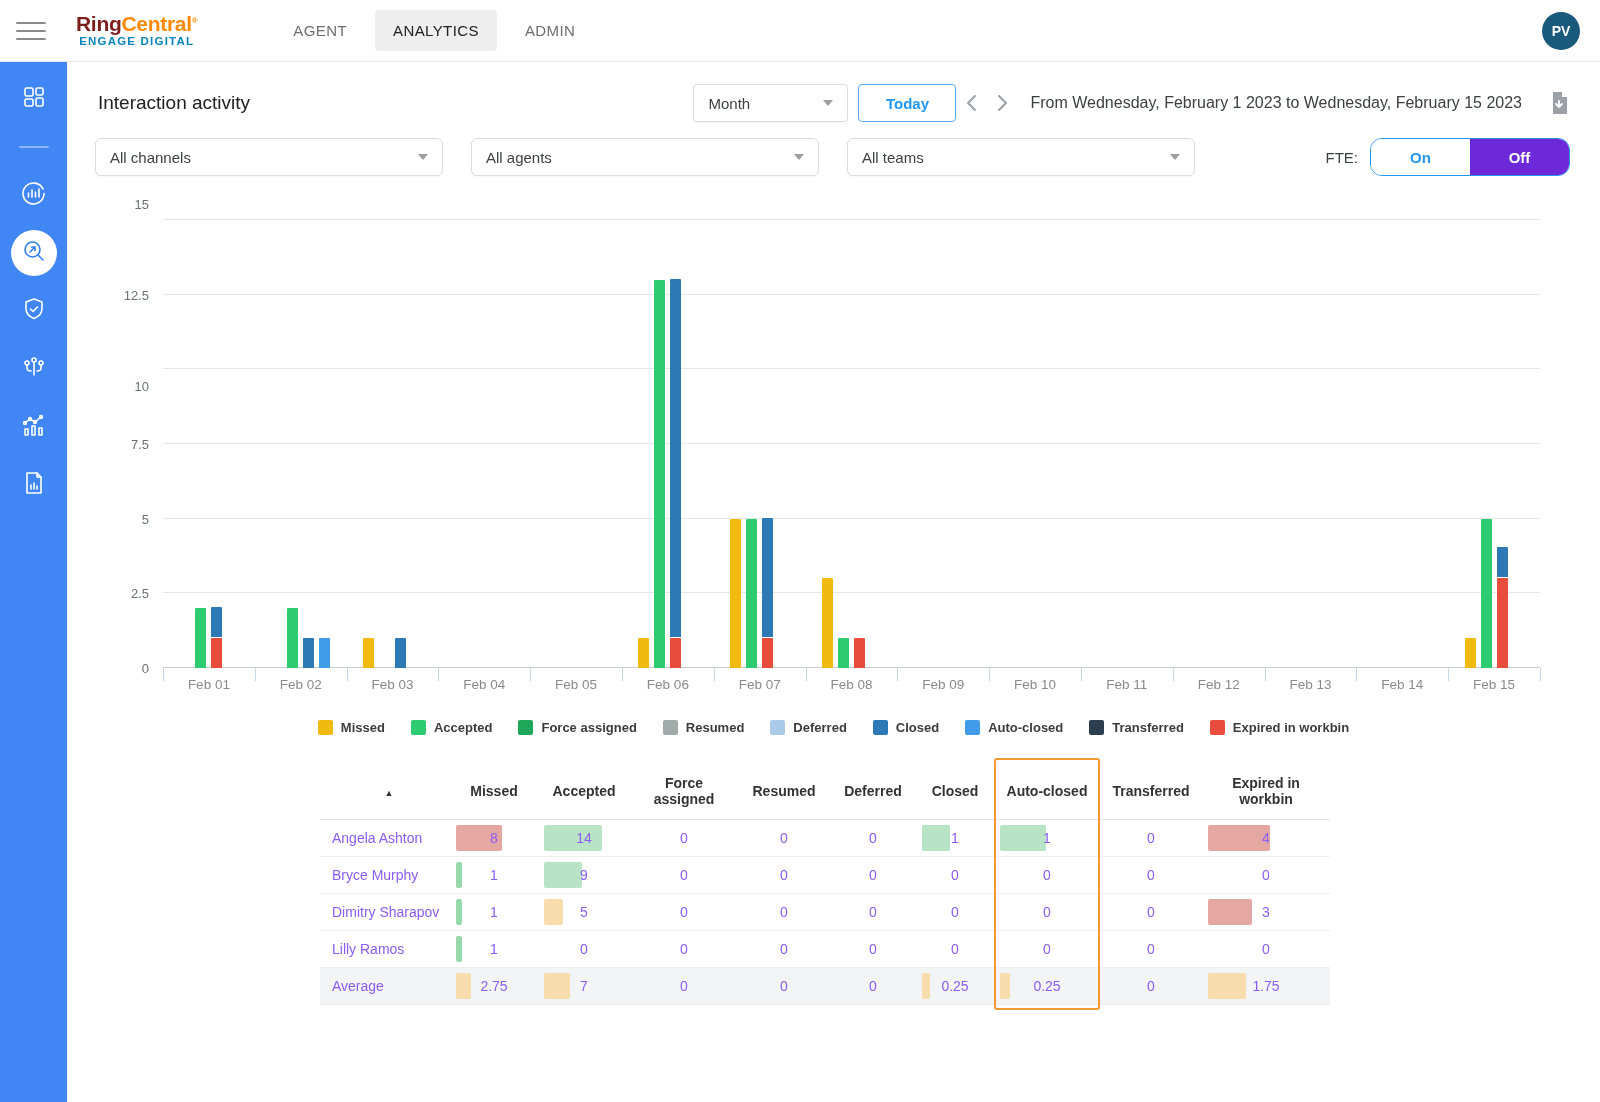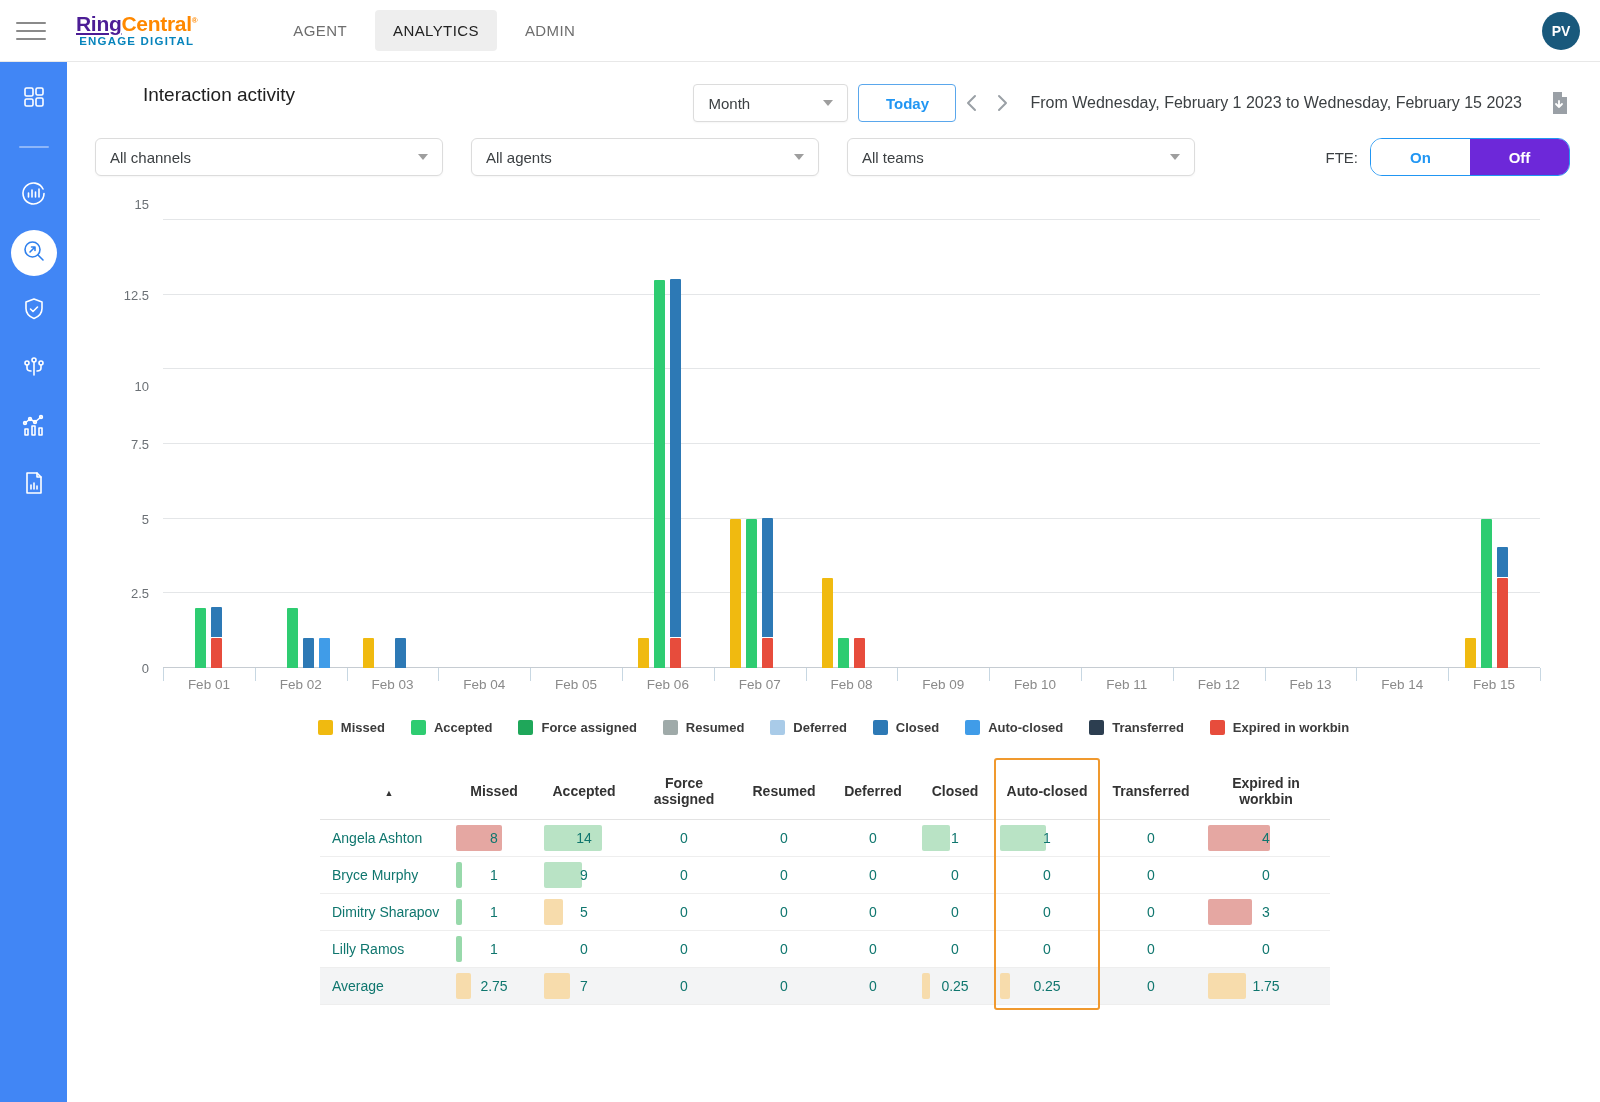--- a/index.html
+++ b/index.html
@@ -6,21 +6,21 @@
   html,body { width:1600px; height:1102px; background:#fff; overflow:hidden;
     font-family:"Liberation Sans", sans-serif; color:#222; }
 
   
   .topbar { position:fixed; top:0; left:0; right:0; height:62px; background:#fff;
     border-bottom:1px solid #E8E8E8; display:flex; align-items:center; z-index:30; }
   .hamburger { width:30px; margin:0 0 0 16px; cursor:pointer; display:flex; flex-direction:column; gap:6px; }
   .hamburger span { display:block; height:2px; background:#8A8A8A; border-radius:1px; }
   .logo { margin-left:30px; line-height:1.05; text-align:center; }
   .logo .l1 { font-size:21px; font-weight:bold; letter-spacing:-0.3px; }
-  .logo .ring { color:#4c1d95;text-decoration:underline; } .logo .central { color:#FF8800; }
+  .logo .ring { color:#7f1d1d; } .logo .central { color:#FF8800; }
   .logo .tm { font-size:8px; color:#FF8800; vertical-align:super; }
   .logo .l2 { font-size:11.5px; font-weight:bold; color:#0684BC; letter-spacing:1.2px; }
   .nav { display:flex; align-items:center; margin-left:78px; gap:10px; }
   .nav-tab { font-size:15px; letter-spacing:0.4px; color:#6E6E6E; padding:12px 18px;
     border-radius:4px; cursor:pointer; }
   .nav-tab.active { background:#EEEEEE; color:#212121; }
   .avatar { margin-left:auto; margin-right:20px; width:38px; height:38px; border-radius:50%;
     background:#19597C; color:#fff; font-size:14px; font-weight:bold;
     display:flex; align-items:center; justify-content:center; cursor:pointer; }
 
@@ -32,21 +32,21 @@
   .sb-item svg { stroke:#fff; fill:none; stroke-width:1.6; stroke-linecap:round; stroke-linejoin:round; }
   .sb-item.selected { background:#fff; }
   .sb-item.selected svg { stroke:#2F80ED; }
   .sb-divider { margin-top:24px; width:30px; height:2px; background:rgba(255,255,255,0.4); border-radius:1px; }
   .sb-item.first { margin-top:14px; }
   .sb-item.after-div { margin-top:24px; }
   .sb-gap { margin-top:12px; }
 
   
   .content { margin-left:67px; padding-top:62px; }
-  .page-header { display:flex; align-items:flex-start; padding:22px 30px 0 31px;margin-left:45px; }
+  .page-header { display:flex; align-items:center; padding:22px 30px 0 31px; }
   .page-title { font-size:19px; font-weight:500; color:#212121; }
   .hdr-controls { margin-left:auto; display:flex; align-items:center; }
   .select { height:38px; border:1px solid #DCDCDC; border-radius:4px; background:#fff;
     display:flex; align-items:center; padding:0 14px; font-size:15px; color:#3C4043;
     cursor:pointer; box-shadow:0 1px 2px rgba(0,0,0,0.04); }
   .select .caret { margin-left:auto; width:0; height:0; border-left:5px solid transparent;
     border-right:5px solid transparent; border-top:6px solid #9E9E9E; }
   .period-select { width:155px; }
   .today-btn { margin-left:10px; width:98px; height:38px; border:1px solid #5AA7EC; border-radius:4px;
     background:#fff; color:#2196F3; font-size:15px; font-weight:600;
@@ -88,21 +88,21 @@
   .legend-swatch { width:15px; height:15px; border-radius:2px; }
   .legend-label { font-size:13px; font-weight:600; color:#3C3C3C; }
 
   
   .table-wrap { position:relative; width:1010px; margin:28px 0 0 253px; }
   table { border-collapse:collapse; table-layout:fixed; width:1010px; font-size:14px; }
   col.c0{width:130px} col.c1{width:88px} col.c2{width:92px} col.c3{width:108px}
   col.c4{width:92px} col.c5{width:86px} col.c6{width:78px} col.c7{width:106px}
   col.c8{width:102px} col.c9{width:128px}
   th { font-weight:bold; color:#333; padding:12px 4px; text-align:center; border-bottom:1px solid #E3E3E3; cursor:pointer; }
-  td { padding:0 4px; height:37px; text-align:center; color:#0f766e; border-bottom:1px solid #EEEEEE; position:relative; }
+  td { padding:0 4px; height:37px; text-align:center; color:#8b5cf6; border-bottom:1px solid #EEEEEE; position:relative; }
   td.name, th.name { text-align:left; padding-left:12px; }
   tr.summary td { background:#F3F4F5; }
   .cell-bar { position:absolute; left:6px; top:50%; transform:translateY(-50%);
     height:26px; border-radius:2px; z-index:0; }
   td span.val { position:relative; z-index:1; }
   .sort-asc { font-size:9px; color:#333; }
   .col-box { position:absolute; left:674px; top:-5px; width:106px; height:calc(100% + 10px);
     border:2px solid #F0992E; border-radius:3px; pointer-events:none; }
 </style>
 </head>

